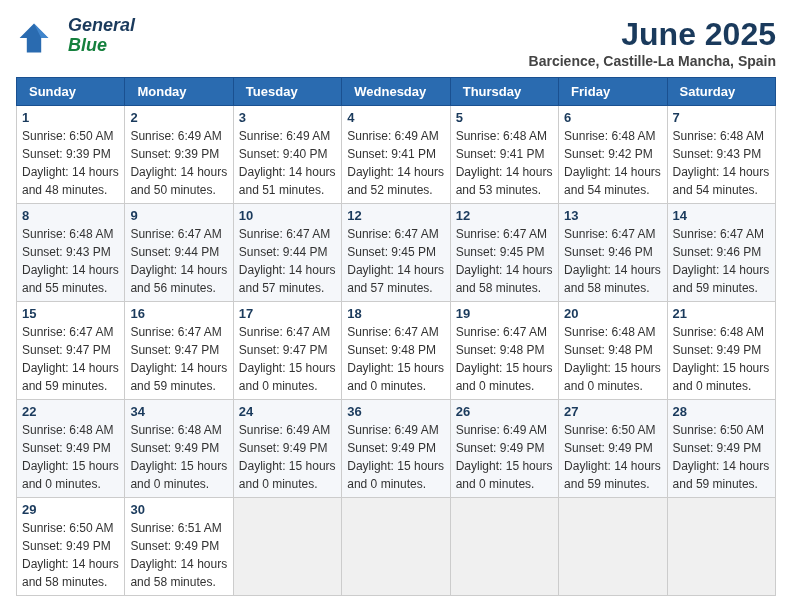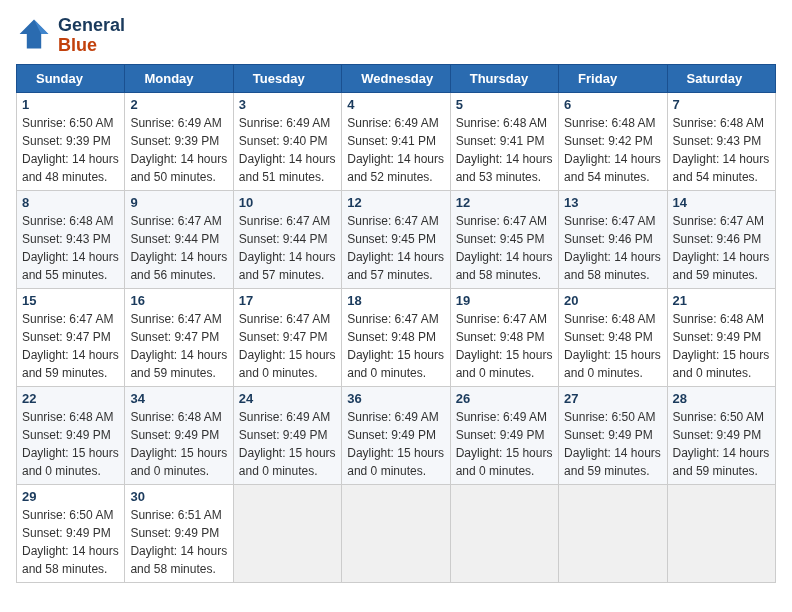--- a/index.html
+++ b/index.html
@@ -11,31 +11,32 @@
       padding: 16px;
     }
     .header-area {
       display: flex;
       justify-content: space-between;
       align-items: flex-start;
       margin-bottom: 8px;
     }
     .logo {
       display: flex;
-      align-items: flex-start;
-      gap: 6px;
+      align-items: flex-end;
+      gap: 16px;
+      font-style: italic;
     }
     .logo-text {
       font-size: 18px;
       font-weight: bold;
       color: #1a3a5c;
       line-height: 1.1;
     }
     .logo-text span {
-      color: #c2410c;
+      color: #15803d;
     }
     .logo-icon {
       width: 36px;
       height: 36px;
     }
     .title-area {
       text-align: right;
     }
     .calendar-title {
       font-size: 32px;
@@ -50,21 +51,21 @@
     table {
       width: 100%;
       border-collapse: collapse;
       table-layout: fixed;
     }
     thead tr th {
       background: #2a6bb0;
       color: #fff;
       font-size: 13px;
       font-weight: bold;
-      padding: 6px 19px;
+      padding: 6px 12px;
       text-align: left;
       border: 1px solid #1a5090;
     }
     tbody tr td {
       border: 1px solid #ccc;
       vertical-align: top;
       padding: 4px 5px;
       font-size: 10px;
       color: #222;
       height: 90px;
@@ -95,20 +96,24 @@
 <div class="header-area">
   <div class="logo">
     <svg class="logo-icon" viewBox="0 0 40 40">
       <polygon points="20,4 36,20 28,20 28,36 12,36 12,20 4,20" fill="#2a6bb0"></polygon>
       <polygon points="20,4 36,20 28,20" fill="#4a90d9" opacity="0.7"></polygon>
     </svg>
     <div class="logo-text">
       <div>General</div>
       <div><span>Blue</span></div>
     </div>
+  </div>
+  <div class="title-area">
+    <div class="calendar-title">June 2025</div>
+    <div class="calendar-subtitle">Barcience, Castille-La Mancha, Spain</div>
   </div>
 </div>
 
 <table>
   <thead>
     <tr>
       <th>Sunday</th>
       <th>Monday</th>
       <th>Tuesday</th>
       <th>Wednesday</th>

